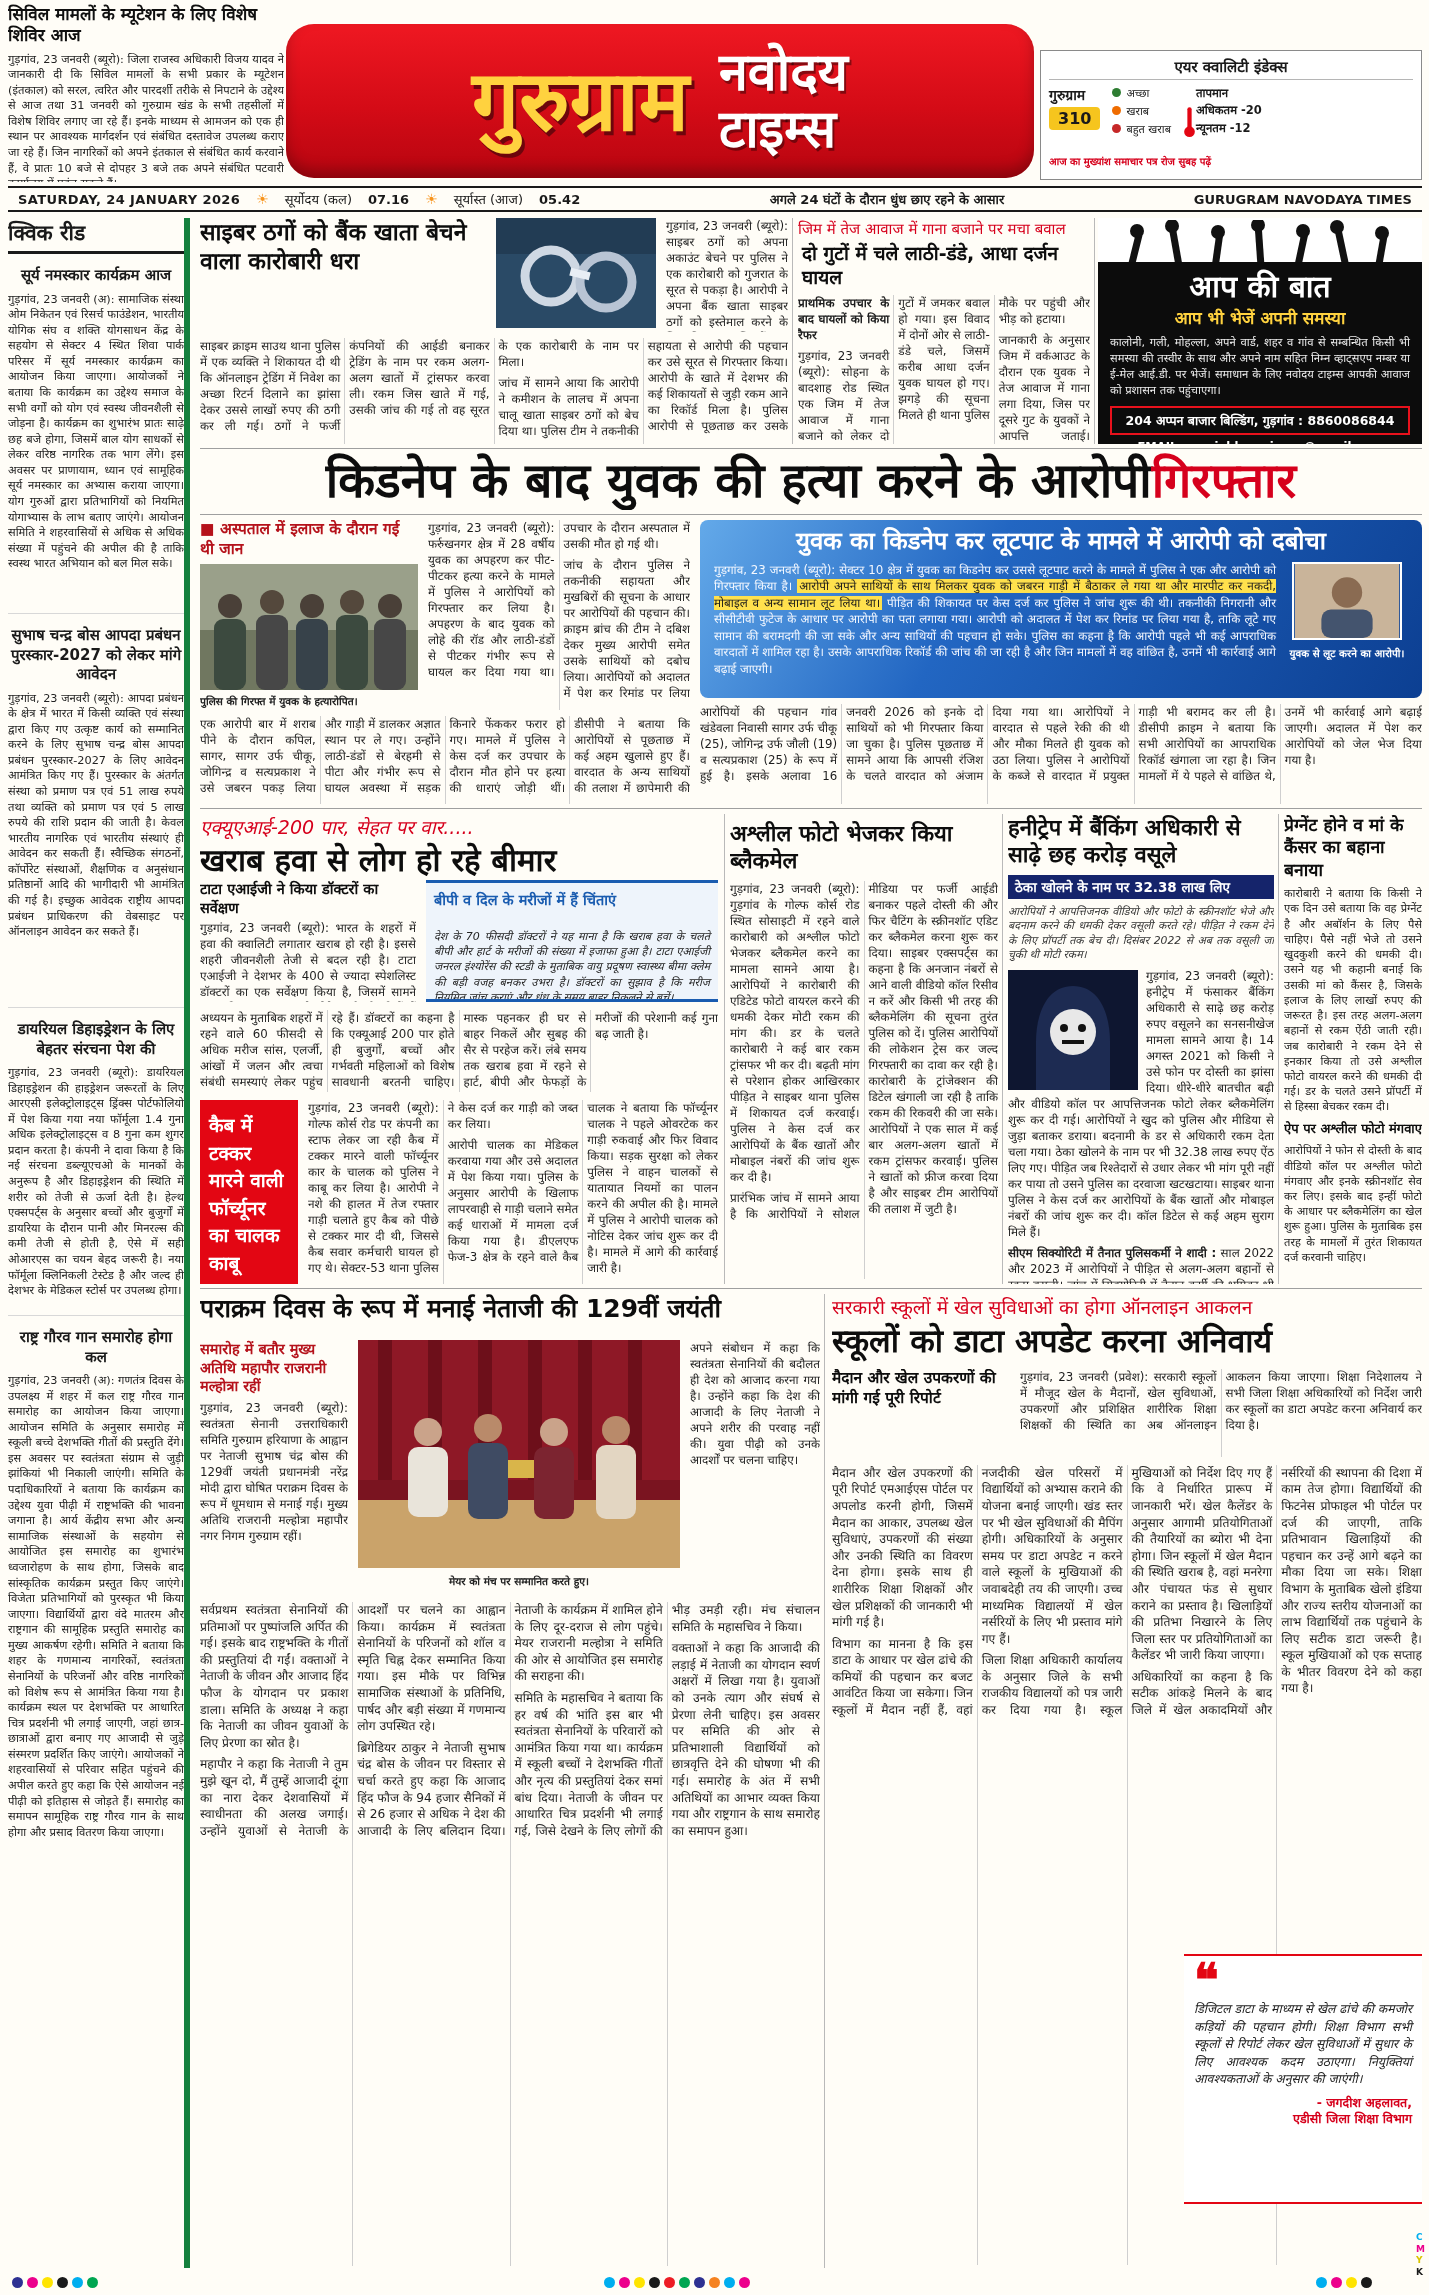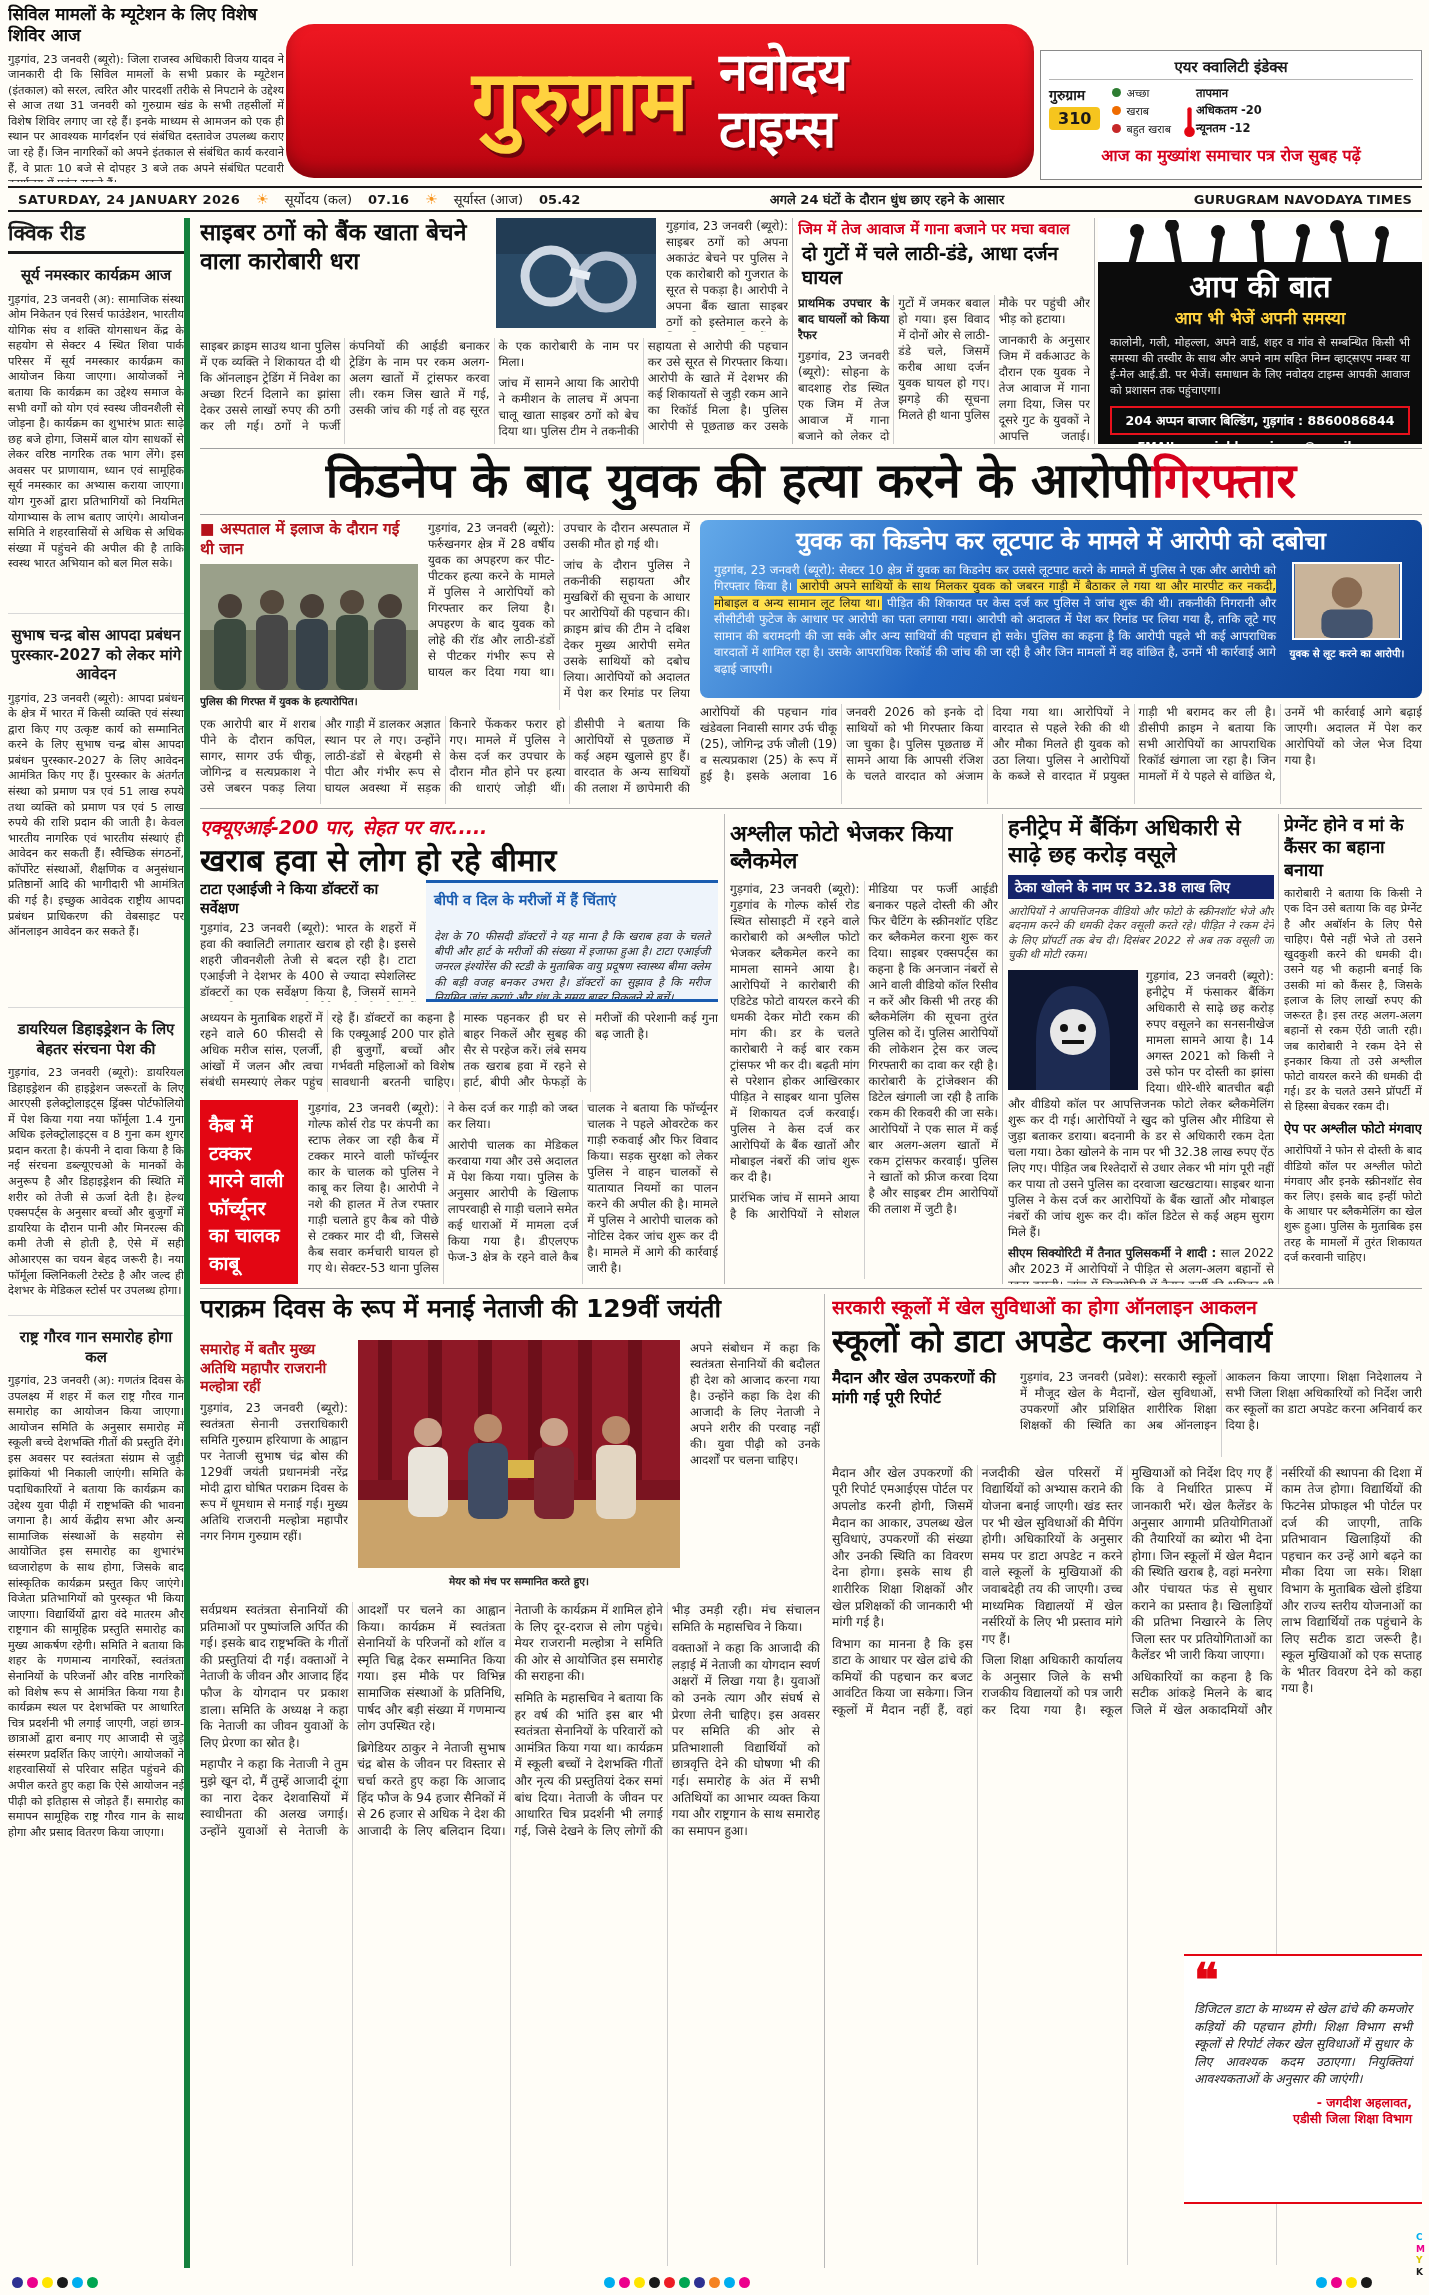--- a/index.html
+++ b/index.html
@@ -16,21 +16,21 @@
   .mh-paper{display:flex;flex-direction:column;color:#fff;font-weight:bold;font-size:52px;line-height:1.1;text-shadow:2px 3px 0 rgba(0,0,0,.4)}
   .aqi{border:1.5px solid #8a8a8a;padding:5px 8px;font-size:11px;background:#fff}
   .aqi-title{font-weight:bold;font-size:15px;text-align:center;border-bottom:1px solid #b5b5b5;padding-bottom:3px;margin-bottom:5px}
   .aqi-main{display:flex;gap:12px;align-items:flex-start}
   .aqi-city{font-weight:bold;font-size:14px}
   .aqi-badge{background:#f6c51e;border-radius:4px;font-weight:bold;font-size:16px;padding:2px 9px;display:inline-block;margin-top:3px}
   .lvl{display:flex;align-items:center;gap:5px;margin-bottom:3px;font-size:11px}
   .dot8{width:9px;height:9px;border-radius:50%;display:inline-block}
   .temp-wrap{display:flex;align-items:flex-end}
   .temp-col{font-size:11.5px;font-weight:bold;line-height:1.5}
-  .aqi-note{color:#d6001c;font-weight:bold;font-size:16px;margin-top:5px;text-align:center}
+  .aqi-note{color:#d6001c;font-weight:bold;font-size:10px;margin-top:15px;}
 
   .datebar{border-top:2px solid #1a1a1a;border-bottom:2px solid #1a1a1a;display:flex;align-items:center;gap:16px;padding:0 10px;font-size:13px}
   .db-date{font-weight:bold;letter-spacing:.4px}
   .sun{color:#f7941d;font-size:14px}
   .db-b{font-weight:bold}
   .spacer{flex:1}
 
   
   .rail{border-right:6px solid #15803d;}
   .qr-title{font-size:21px;font-weight:bold;border-bottom:3px solid #1a1a1a;padding-bottom:5px;margin-bottom:8px}
@@ -68,21 +68,21 @@
 
   
   .bluebox{background:linear-gradient(120deg,#63a9e9 0%,#2266c2 38%,#0c3f92 100%);border-radius:8px;color:#fff;padding:8px 14px}
   .bb-head{font-size:24px;font-weight:bold;color:#fff;text-align:center;margin-bottom:6px;line-height:1.15}
   .bb-body{font-size:11.8px;line-height:1.4;text-align:justify;color:#f4f8ff}
   .hl{background:#ffe14d;color:#1a1a1a;padding:0 2px}
   .bb-photo-col{float:right;width:122px;margin:0 0 4px 10px;text-align:center}
   .bb-cap{font-size:10.3px;font-weight:bold;color:#fff;padding-top:3px;line-height:1.25}
 
   
-  .kicker{font-size:19px;font-weight:bold;font-style:italic;color:#d6001c}
+  .kicker{font-size:19px;font-weight:normal;font-style:italic;color:#d6001c}
   .bp-box{background:#eef4fb;border-top:3px solid #1a5cb0;border-bottom:3px solid #1a5cb0;padding:6px 8px}
   .bp-title{color:#1a5cb0;font-weight:bold;font-size:14.5px;margin-bottom:20px}
   .bp-text{font-size:11px;font-style:italic;line-height:1.38;text-align:justify;color:#222}
   .redbox{background:#e30613;color:#fff;font-weight:bold;font-size:19px;line-height:1.45;padding:12px 9px}
 
   
   .navybar{background:#15246b;color:#fff;font-weight:bold;font-size:13.5px;padding:3px 7px;margin:6px 0}
   .intro-it{font-size:10.8px;font-style:italic;line-height:1.35;text-align:justify;color:#333;margin-bottom:5px}
   .ht-img{float:left;width:130px;height:120px;margin:2px 8px 3px 0}
 

